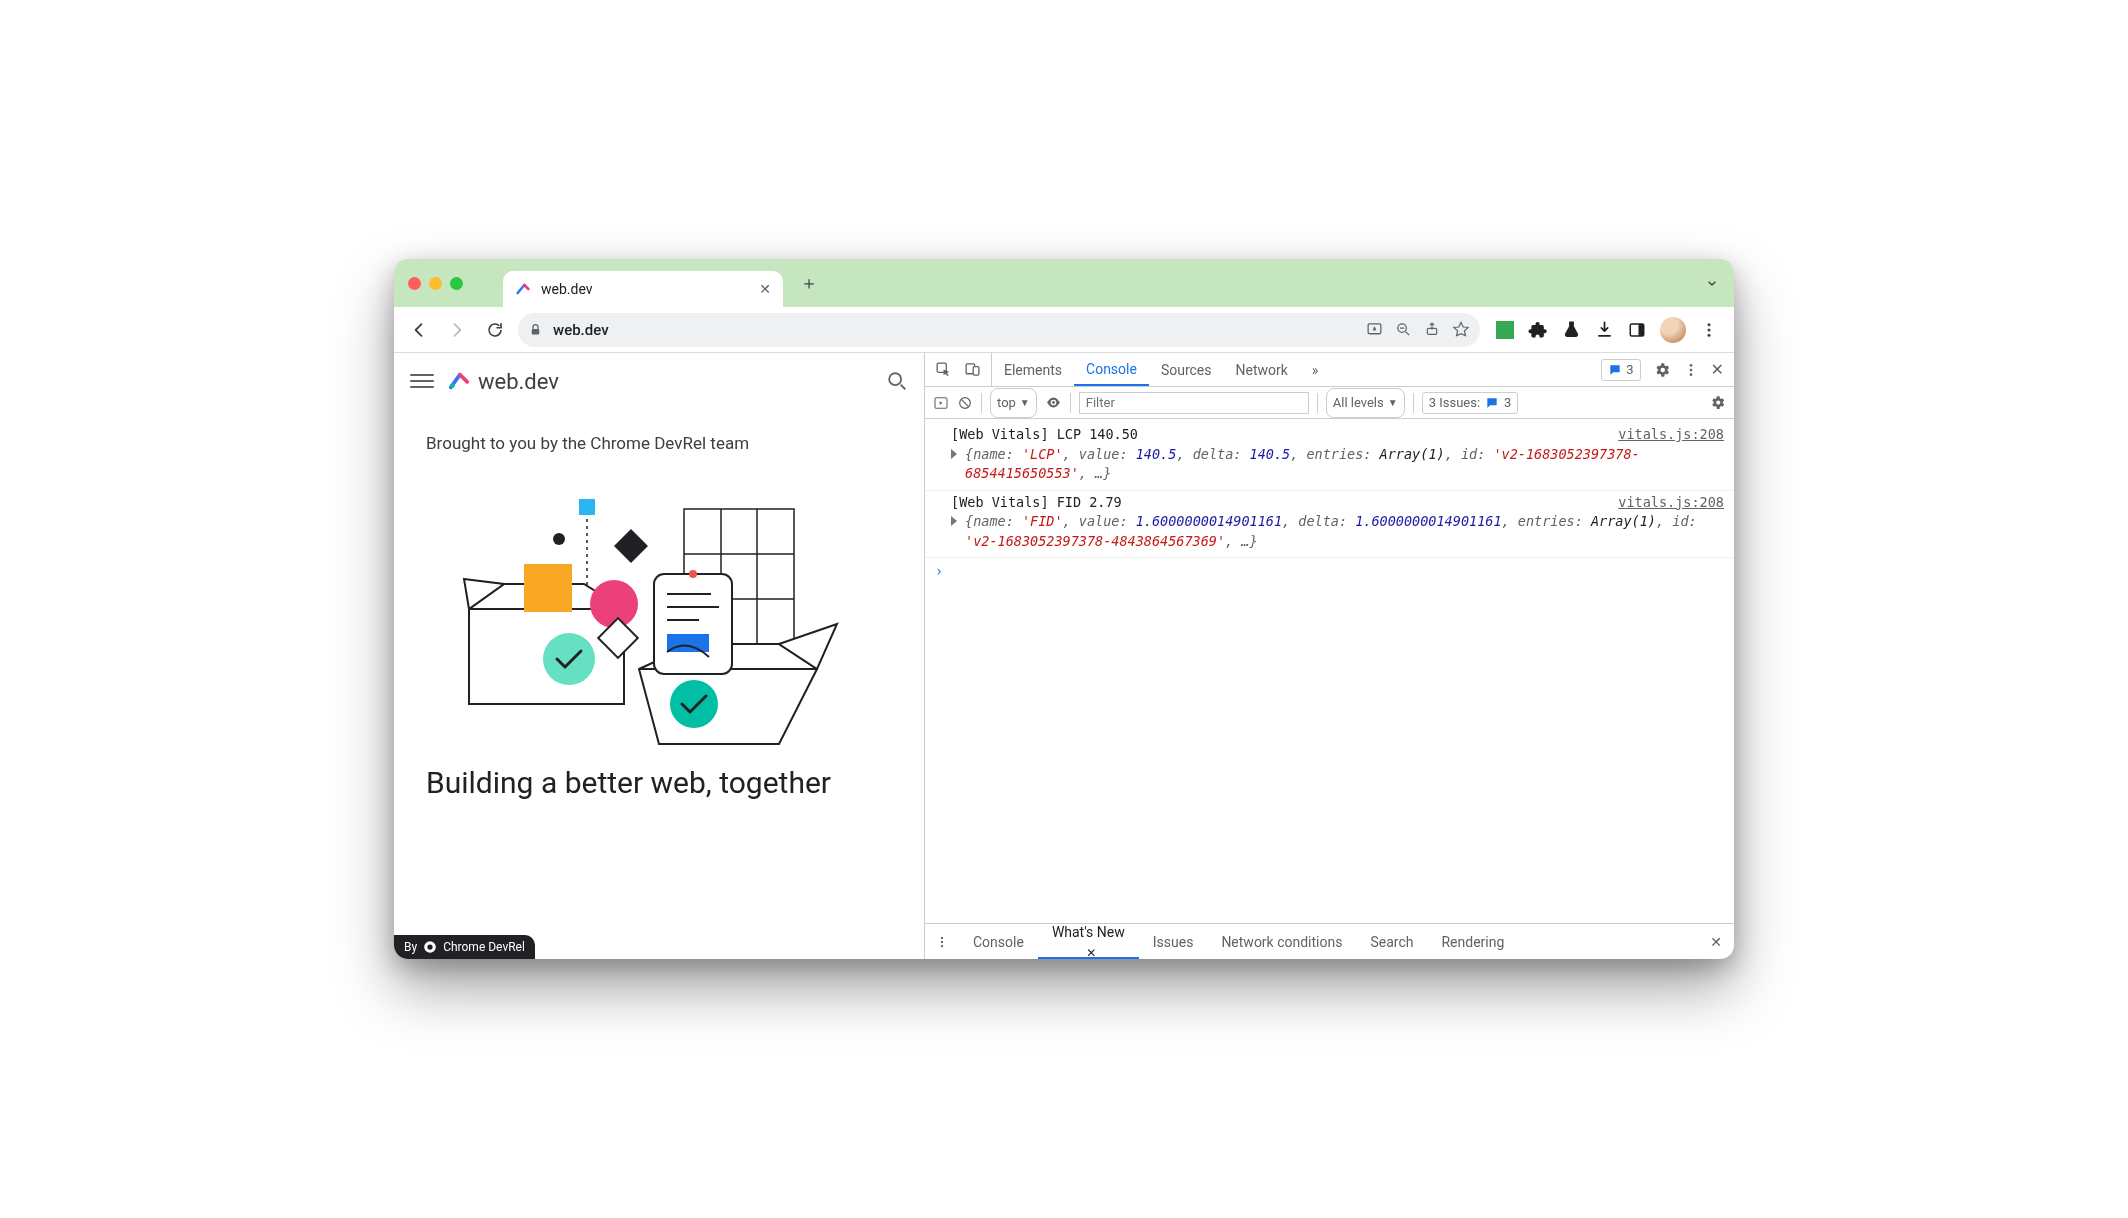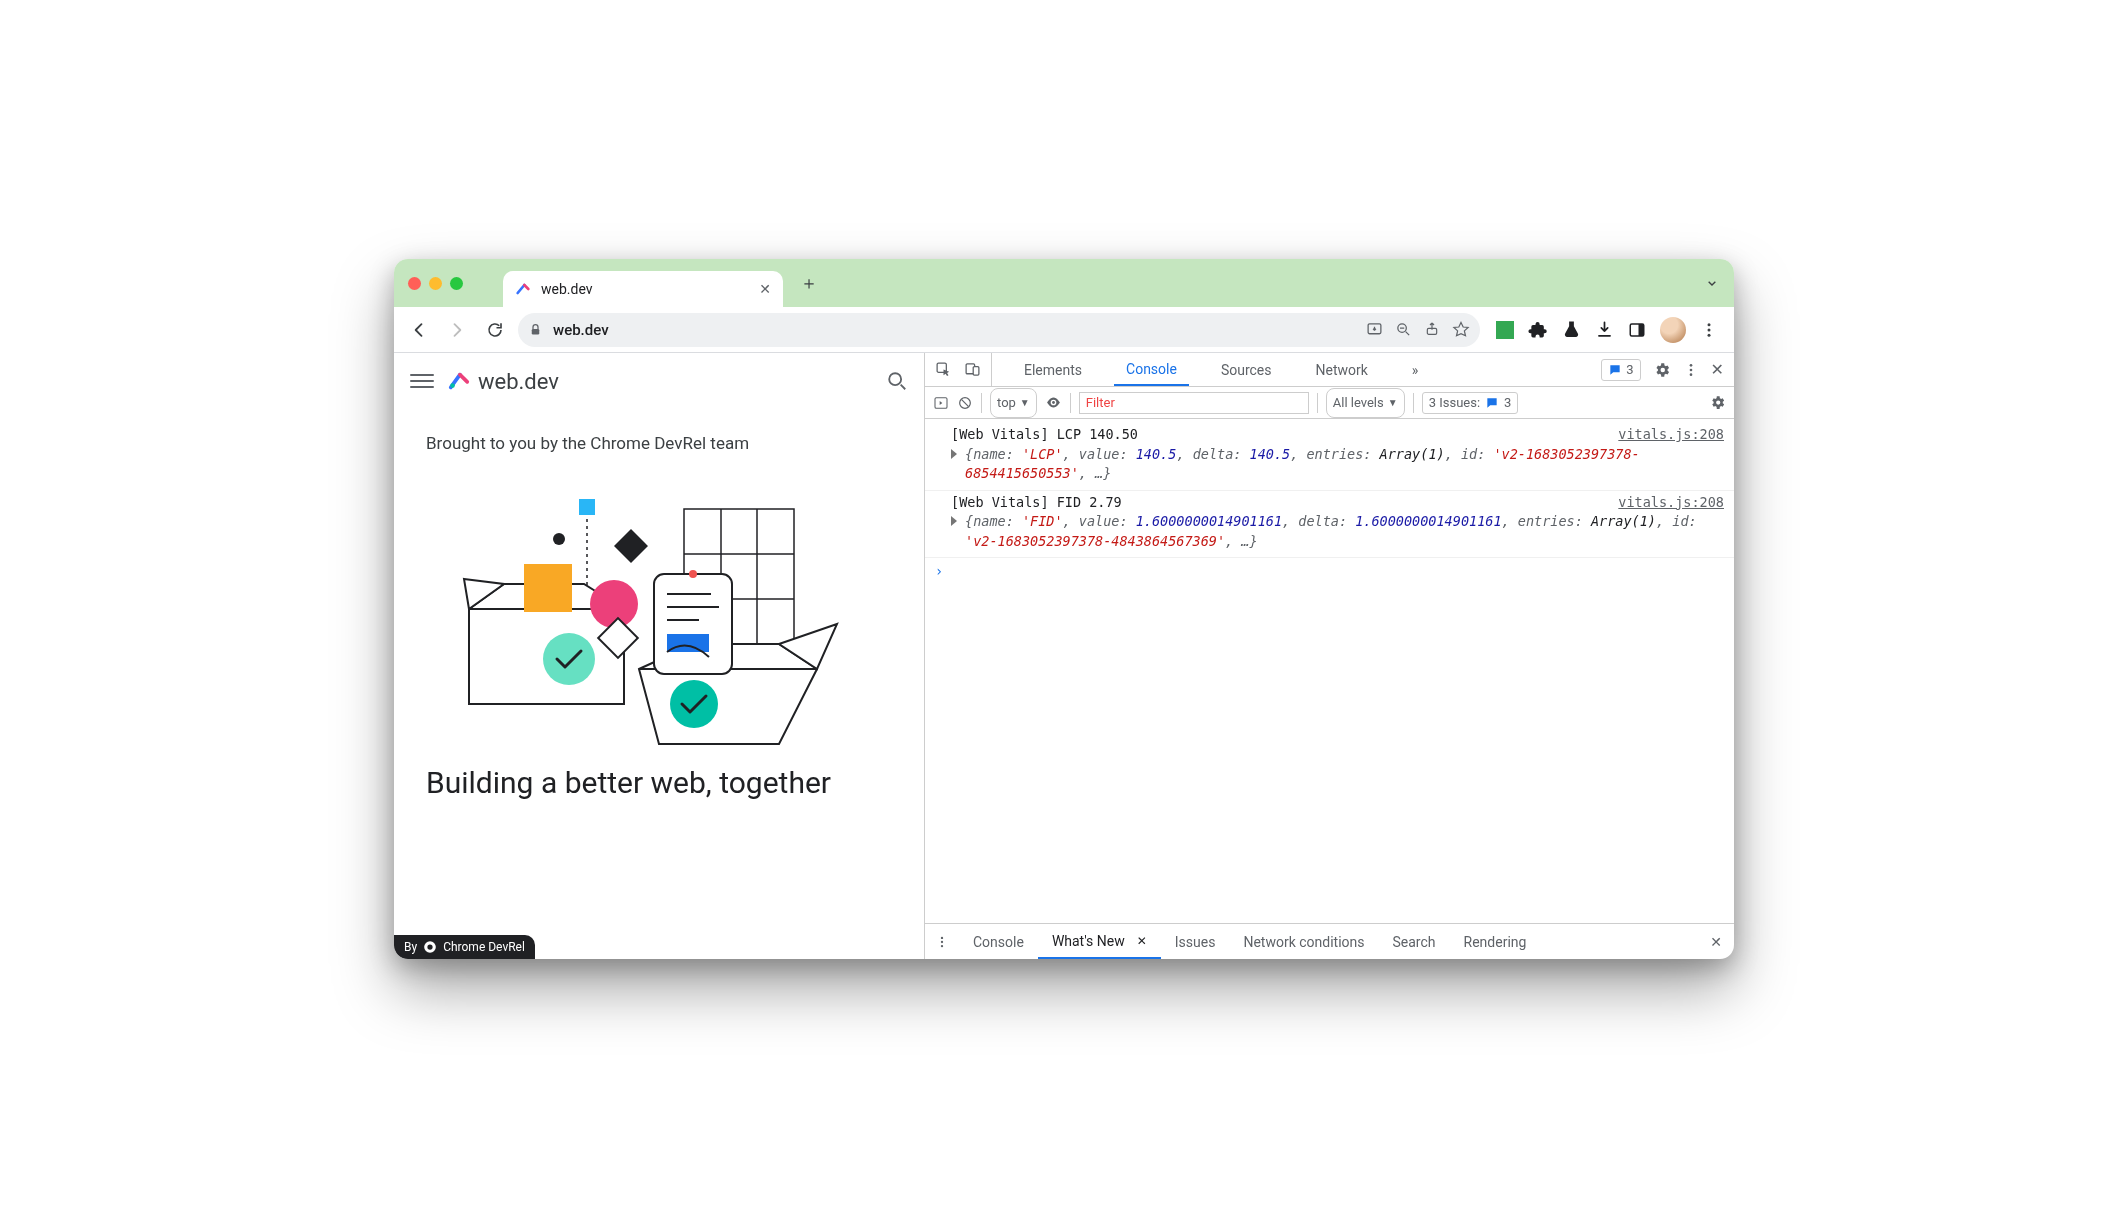--- a/index.html
+++ b/index.html
@@ -81,49 +81,49 @@
   .illus svg{width:100%;height:100%;}
   .headline{font-size:30px;color:#202124;font-weight:400;margin-top:6px;}
 
   .badge-devrel{
     position:absolute;left:0;bottom:0;background:#202124;color:#fff;
     font-size:12px;padding:5px 10px;border-radius:0 10px 0 0;display:flex;align-items:center;gap:6px;
   }
 
   
   .devtools{flex:1;display:flex;flex-direction:column;border-left:1px solid #cdcdcd;min-width:0;}
-  .dt-tabs{height:34px;border-bottom:1px solid #cdcdcd;display:flex;align-items:stretch;font-size:14px;color:#5f6368;gap:20px;}
+  .dt-tabs{height:34px;border-bottom:1px solid #cdcdcd;display:flex;align-items:stretch;font-size:14px;color:#5f6368;}
   .dt-tabs .seg{display:flex;align-items:center;padding:0 10px;gap:12px;border-right:1px solid #cdcdcd;}
   .dt-tab{display:flex;align-items:center;padding:0 12px;cursor:default;}
   .dt-tab.active{color:#1a73e8;border-bottom:2px solid #1a73e8;font-weight:400;}
   .dt-right{margin-left:auto;display:flex;align-items:center;gap:12px;padding:0 10px;}
   .msg-badge{display:flex;align-items:center;gap:4px;border:1px solid #cdcdcd;border-radius:3px;padding:0 6px;height:22px;font-size:13px;}
   .msg-badge svg{fill:#1a73e8;}
 
   .dt-toolbar{height:32px;border-bottom:1px solid #cdcdcd;display:flex;align-items:center;padding:0 8px;gap:8px;font-size:13px;color:#5f6368;}
-  .dt-toolbar .filter{flex:0 0 230px; height:22px;border:1px solid #cdcdcd;padding:0 6px;display:flex;align-items:center;font-size:13px;color:#ef4444;}
+  .dt-toolbar .filter{flex:0 0 230px; height:22px;border:1px solid #cdcdcd;padding:0 6px;display:flex;align-items:center;font-size:13px;color:#737373;}
   .dt-toolbar .select{border:1px solid #cdcdcd;border-radius:8px;height:30px;padding:0 6px;display:flex;align-items:center;gap:4px;}
   .dt-toolbar .issues{display:flex;align-items:center;gap:5px;border:1px solid #cdcdcd;border-radius:3px;height:22px;padding:0 6px;}
   .divider-v{width:1px;height:20px;background:#cdcdcd;}
 
   .console-body{flex:1;overflow:auto;font-family:Menlo,Consolas,monospace;font-size:13.5px;line-height:1.45;padding:4px 0 4px 0;background:#fff;}
   .cgroup{border-bottom:1px solid #f0f0f0; padding:2px 10px 6px 26px; position:relative;}
   .cgroup .hdr{display:flex;}
   .cgroup .hdr .label{color:#202124;}
   .cgroup .src{margin-left:auto;color:#5f6368;text-decoration:underline;white-space:nowrap;}
   .objline{color:#5f6368;font-style:italic;padding-left:14px;position:relative;}
   .objline .tw{position:absolute;left:0;top:4px;width:0;height:0;border-top:5px solid transparent;border-bottom:5px solid transparent;border-left:6px solid #767676;}
   .k{color:#5f6368;}
   .s{color:#c41a16;}
   .n{color:#1a1aa6;}
   .prompt{color:#1a73e8;padding:4px 10px;}
 
   .drawer{height:36px;border-top:1px solid #cdcdcd;display:flex;align-items:stretch;font-size:14px;color:#5f6368;}
   .drawer .dtab{display:flex;align-items:center;padding:0 14px;gap:6px;}
-  .drawer .dtab.active{color:#202124;border-bottom:2px solid #1a73e8;}
+  .drawer .dtab.active{color:#202124;border-bottom:2px solid #1a73e8;flex-direction:column;}
   .drawer .menu{display:flex;align-items:center;padding:0 10px;}
   .drawer .close{margin-left:auto;padding:0 12px;display:flex;align-items:center;}
 
   svg { display:block; }
 </style>
 </head>
 <body>
 
 <div class="winwrap">
 

